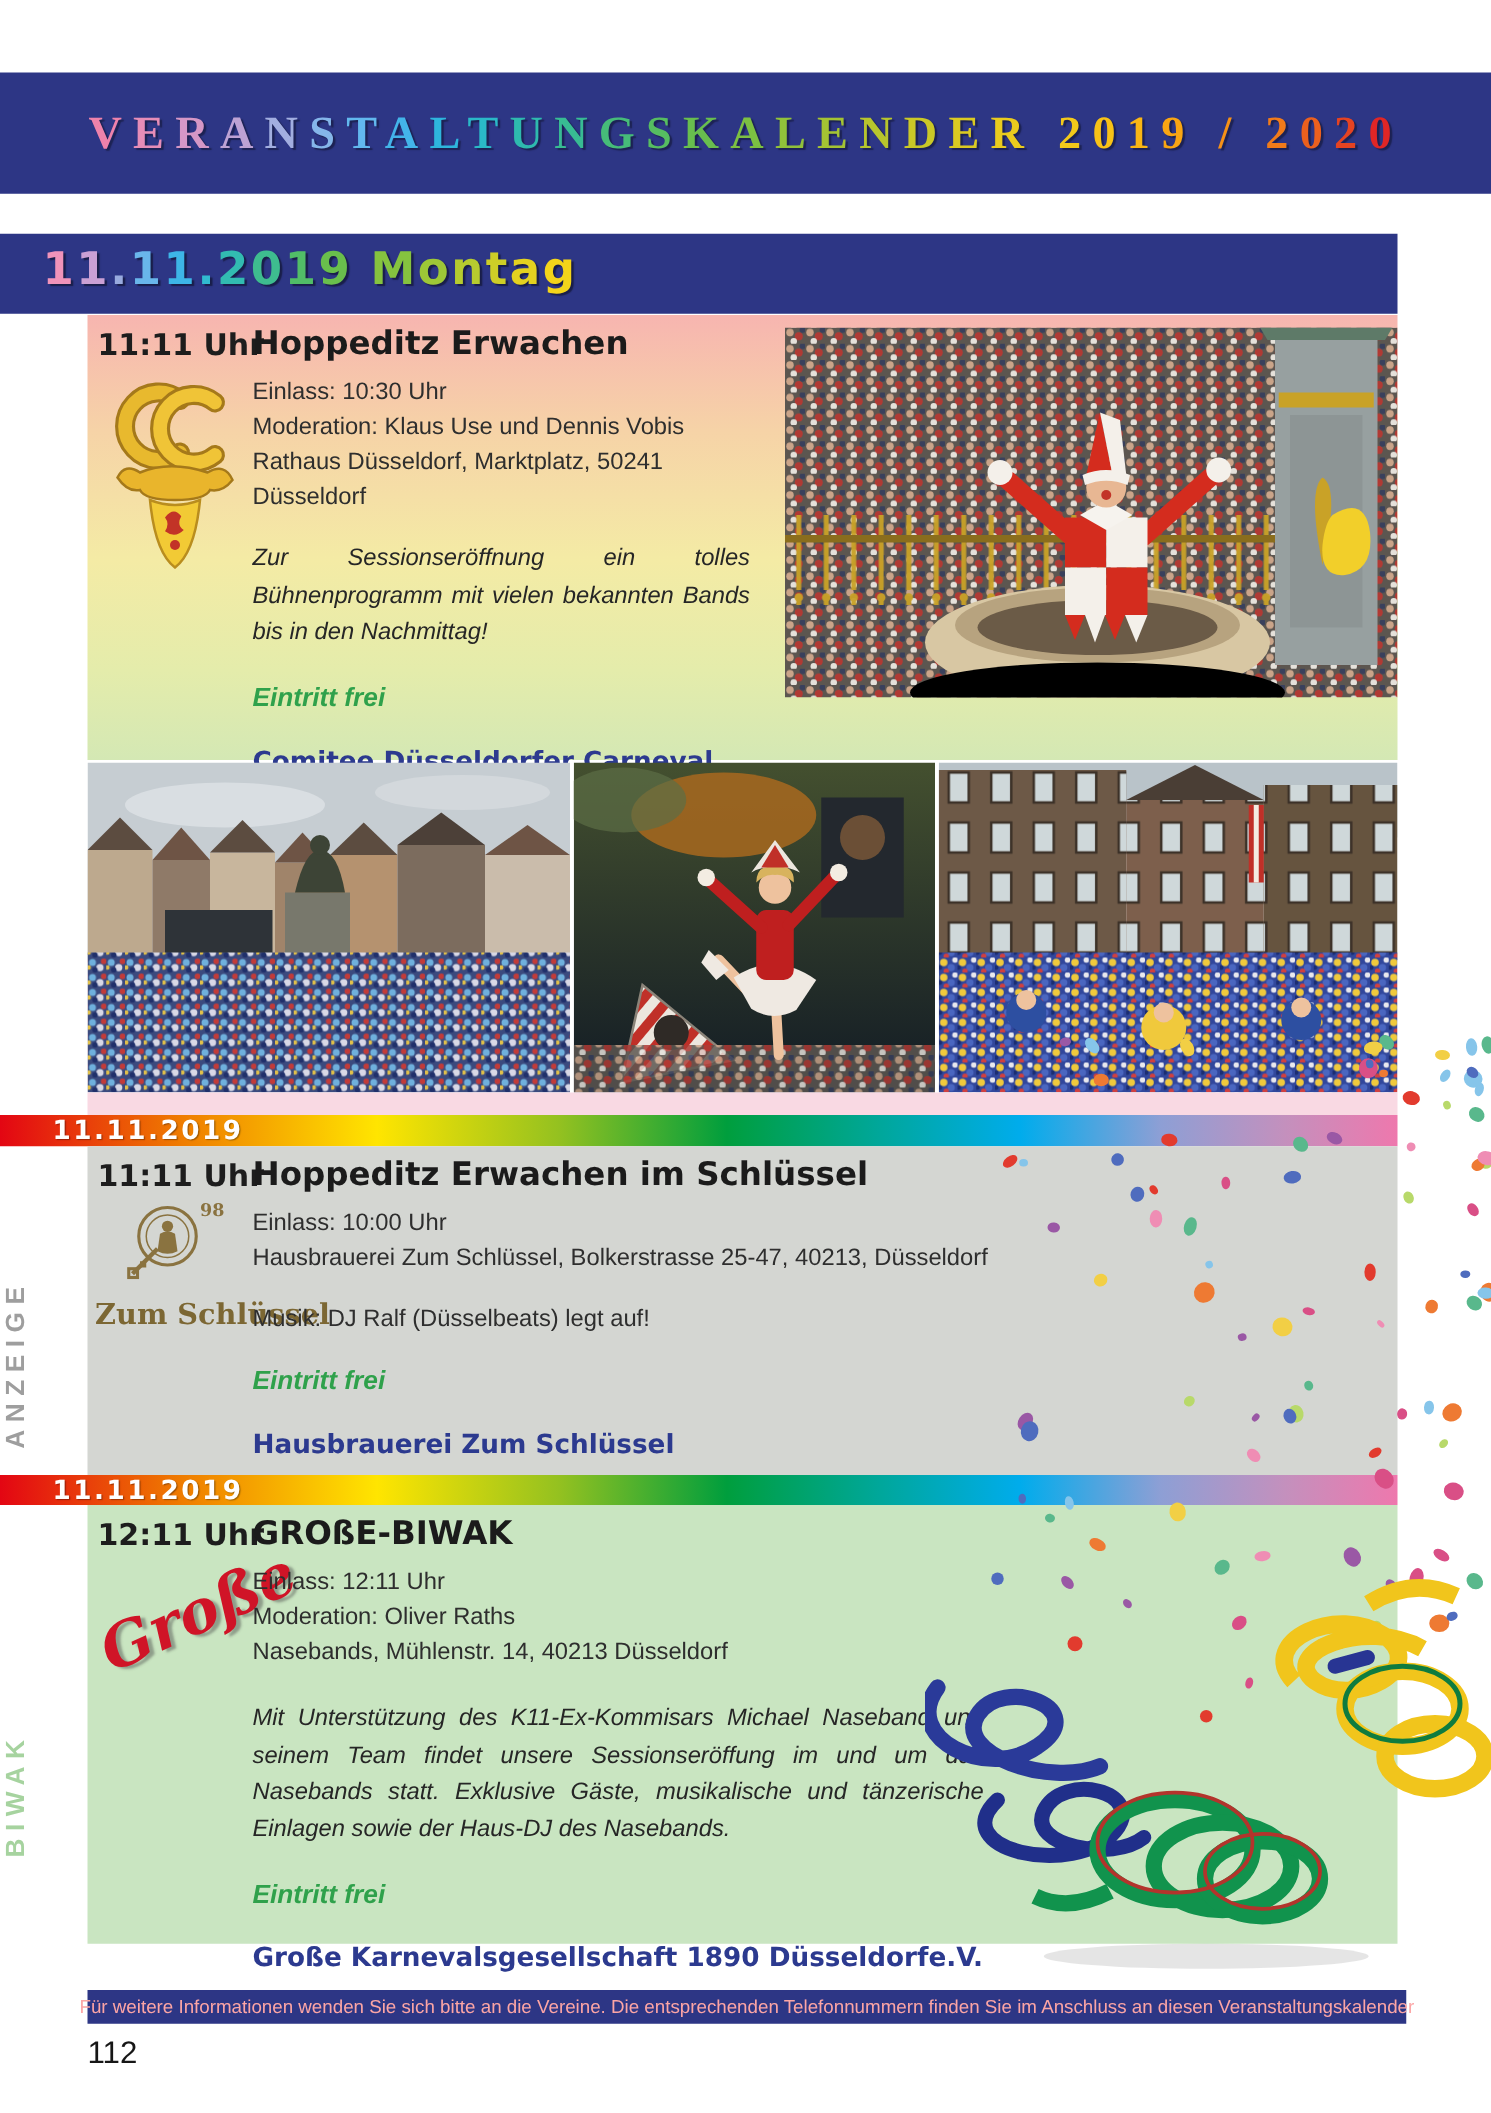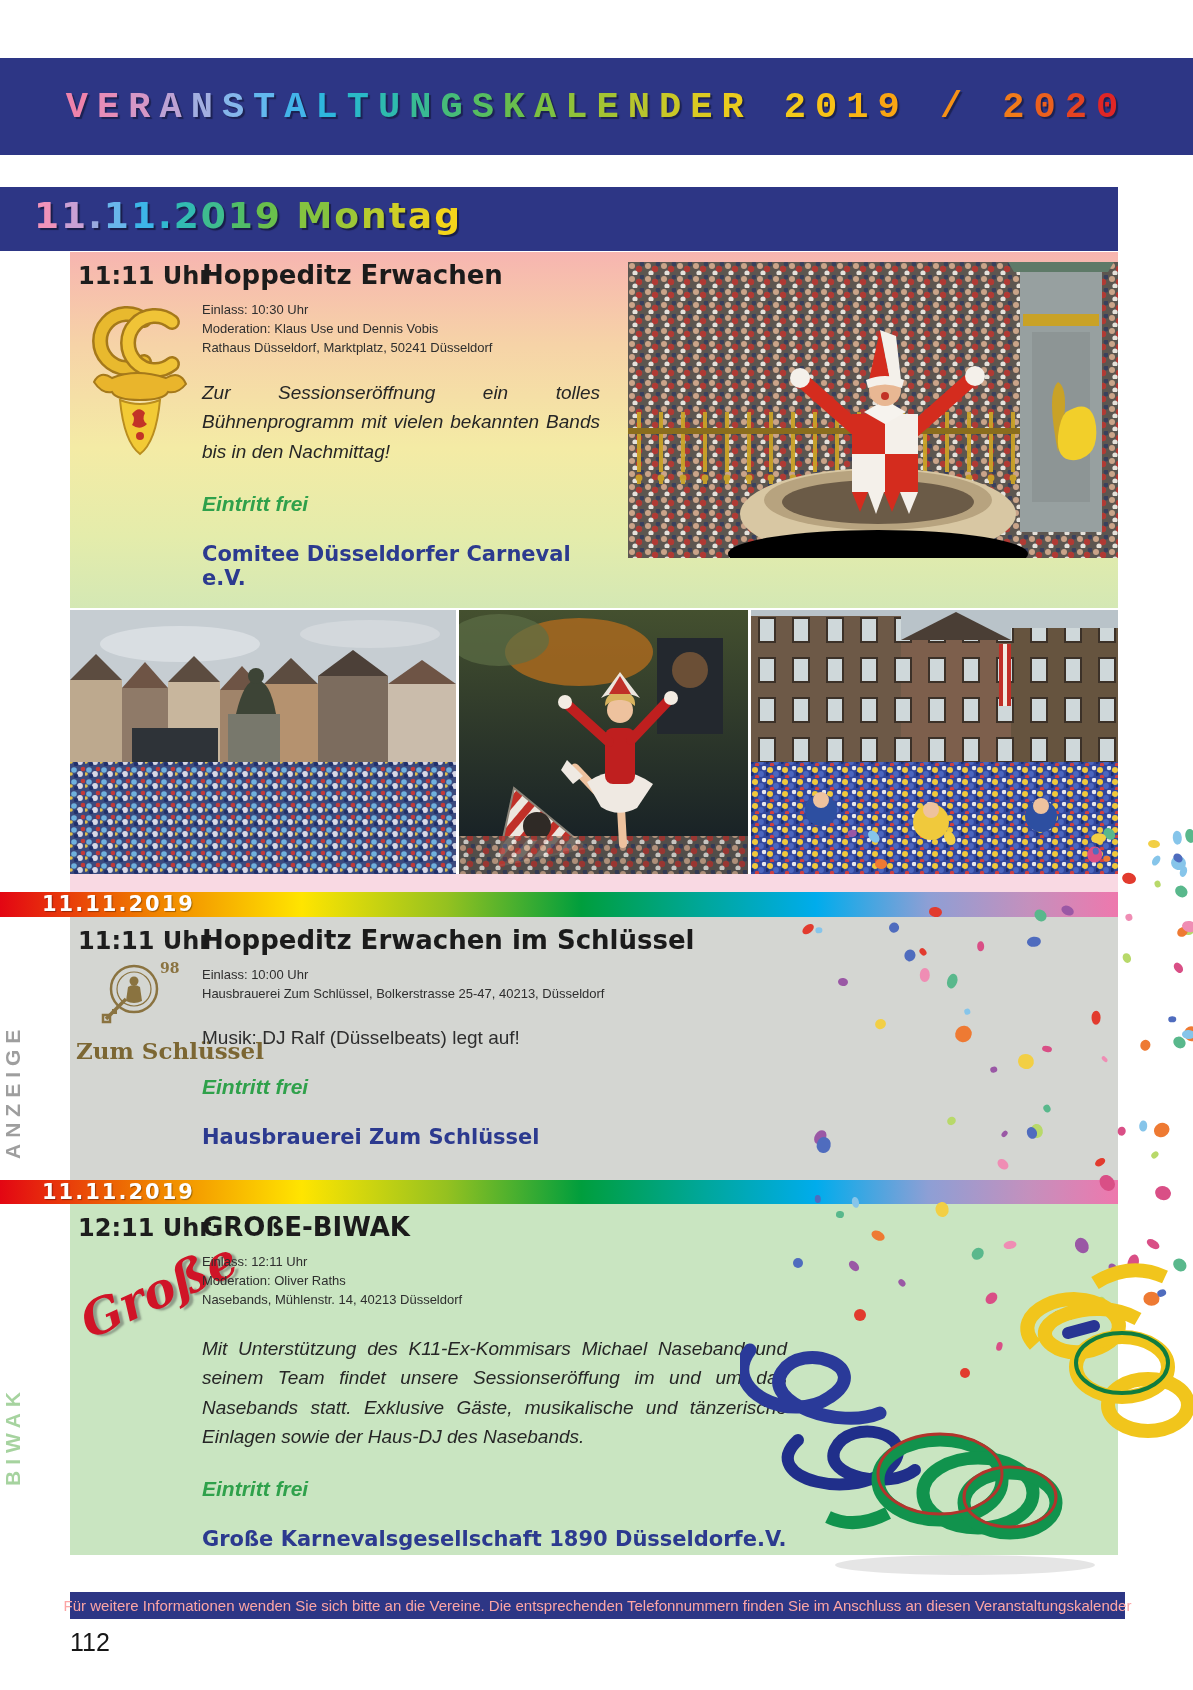--- a/index.html
+++ b/index.html
@@ -2,21 +2,21 @@
 <html><head>
 <meta charset="utf-8">
 <style>
   html,body{margin:0;padding:0;background:#ffffff;}
   #page{position:relative;width:1193px;height:1690px;background:#ffffff;overflow:hidden;
         font-family:"Liberation Sans",sans-serif;}
 
   
   .masthead{position:absolute;left:0;top:58px;width:1193px;height:97px;background:#2d3685;
             display:flex;align-items:center;justify-content:center;}
-  .masthead-title{font-family:Liberation Mono, monospace;font-weight:bold;font-size:37px;
+  .masthead-title{font-family:Liberation Serif, serif;font-weight:bold;font-size:37px;
                   letter-spacing:9px;white-space:nowrap;
                   text-shadow:2px 2px 1px rgba(0,0,0,.38);}
 
   
   .day-header{position:absolute;left:0;top:187px;width:1118px;height:64px;background:#2d3685;}
   .day-header-text{position:absolute;left:34px;top:8px;font-family:"DejaVu Sans",sans-serif;
                    font-weight:bold;font-size:36px;letter-spacing:2px;white-space:nowrap;
                    text-shadow:2px 2px 1px rgba(0,0,0,.45);}
 
   
@@ -34,21 +34,21 @@
   .rainbow-2{top:1180px;height:24px;}
   .rainbow-label{position:absolute;left:42px;top:0;color:#ffffff;font-family:"DejaVu Sans",sans-serif;
                  font-weight:bold;font-size:21px;letter-spacing:2px;line-height:25px;
                  text-shadow:1px 1px 1px rgba(0,0,0,.35);}
 
   .event-time{position:absolute;left:8px;top:10px;font-family:"DejaVu Sans",sans-serif;
               font-weight:bold;font-size:24px;color:#1d1d1d;}
   .event-content{position:absolute;left:132px;top:8px;}
   .event-title{font-family:"DejaVu Sans",sans-serif;font-weight:bold;font-size:26px;color:#1b1b1b;
                margin:0 0 10px 0;}
-  .event-line{font-size:13px;color:#2e2e2e;line-height:1.48;}
+  .event-line{font-size:19px;color:#2e2e2e;line-height:1.48;}
   .event-desc{font-style:italic;font-size:19px;color:#262626;line-height:1.55;text-align:justify;
               margin-top:20px;}
   .event-note{font-size:19px;color:#2e2e2e;margin-top:24px;}
   .admission{font-weight:bold;font-style:italic;font-size:21px;color:#2fa14b;margin-top:26px;}
   .organizer{font-family:"DejaVu Sans",sans-serif;font-weight:bold;font-size:21px;color:#2c3a8f;
              margin-top:26px;}
 
   
   .cc-logo{position:absolute;left:10px;top:44px;}
   .schluessel-logo{position:absolute;left:6px;top:42px;width:125px;text-align:left;}

